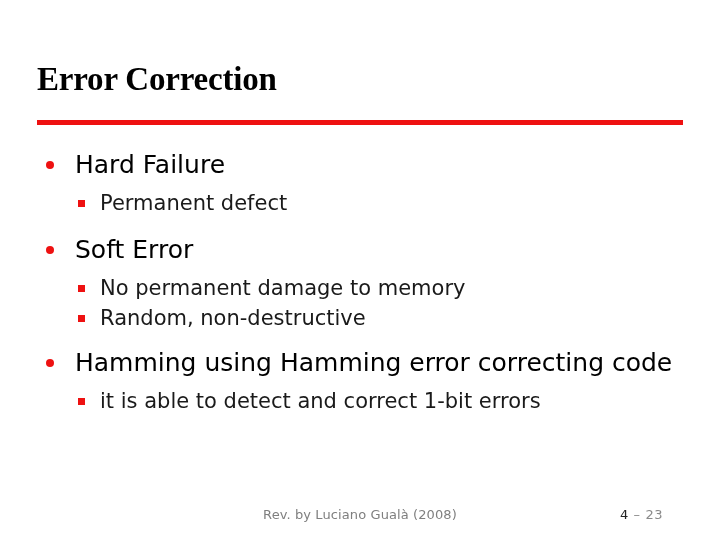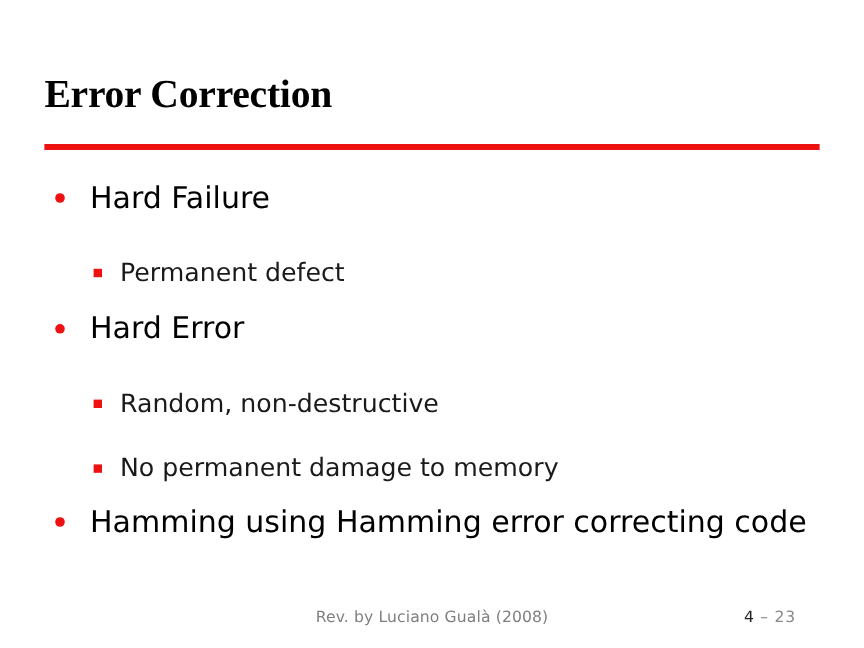--- a/index.html
+++ b/index.html
@@ -66,21 +66,20 @@
     white-space: nowrap;
   }
 
   .lvl2 {
     padding-left: 100px;
     font-size: 21px;
     line-height: 30px;
     color: #1a1a1a;
     min-height: 30px;
     white-space: nowrap;
-    margin-top: 24px;
   }
 
   .marker {
     position: absolute;
     display: block;
   }
 
   .marker-dot {
     left: 46px;
     top: 13px;
@@ -148,44 +147,48 @@
 
     <div class="bullet-row lvl2">
       <span class="marker marker-square"></span>
       <span>Permanent defect</span>
     </div>
 
     <div class="gap-l"></div>
 
     <div class="bullet-row lvl1">
       <span class="marker marker-dot"></span>
-      <span>Hard Error</span>
+      <span>Soft Error</span>
     </div>
 
     <div class="gap-s"></div>
 
     <div class="bullet-row lvl2">
       <span class="marker marker-square"></span>
-      <span>Random, non-destructive</span>
+      <span>No permanent damage to memory</span>
     </div>
 
     <div class="bullet-row lvl2">
       <span class="marker marker-square"></span>
-      <span>No permanent damage to memory</span>
+      <span>Random, non-destructive</span>
     </div>
 
     <div class="gap-m"></div>
 
     <div class="bullet-row lvl1">
       <span class="marker marker-dot"></span>
       <span>Hamming using Hamming error correcting code</span>
     </div>
 
     <div class="gap-s"></div>
 
+    <div class="bullet-row lvl2">
+      <span class="marker marker-square"></span>
+      <span>it is able to detect and correct 1-bit errors</span>
+    </div>
 
   </div>
 
   <div class="footer-credit">Rev. by Luciano Gualà (2008)</div>
 
   <div class="footer-pagenum">
     <span class="cur">4</span>
     <span>–</span>
     <span>23</span>
   </div>

